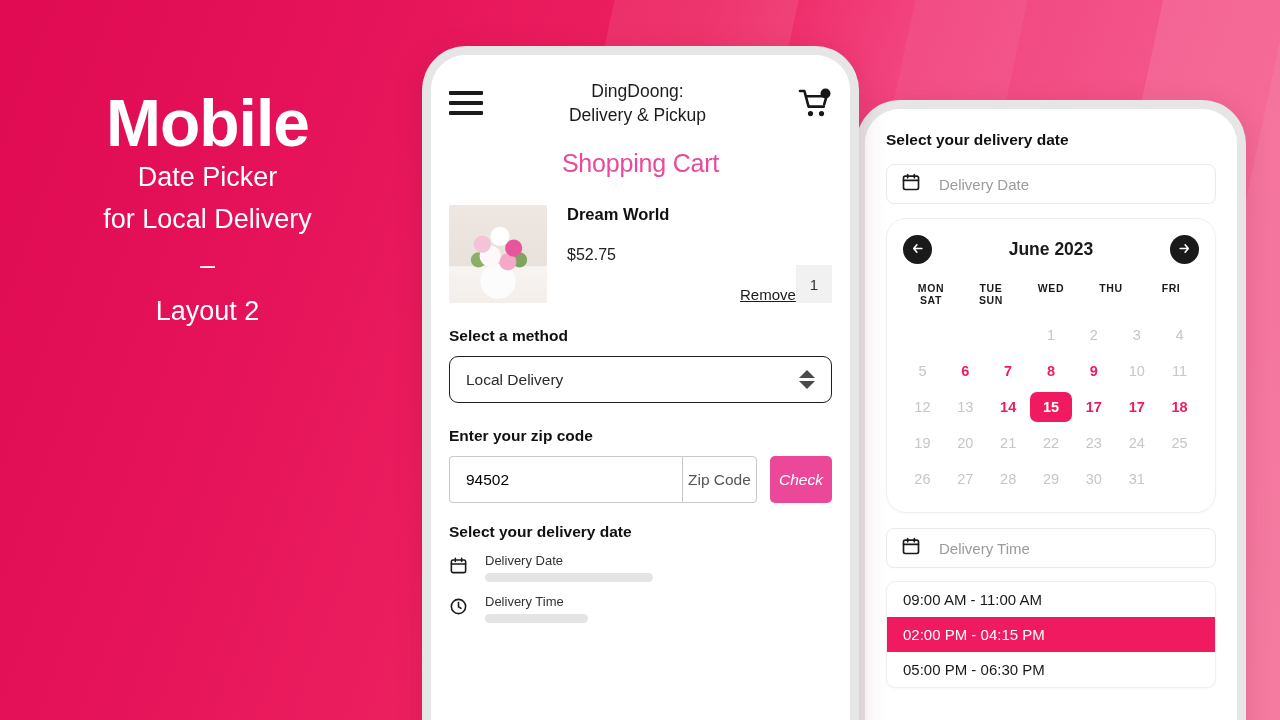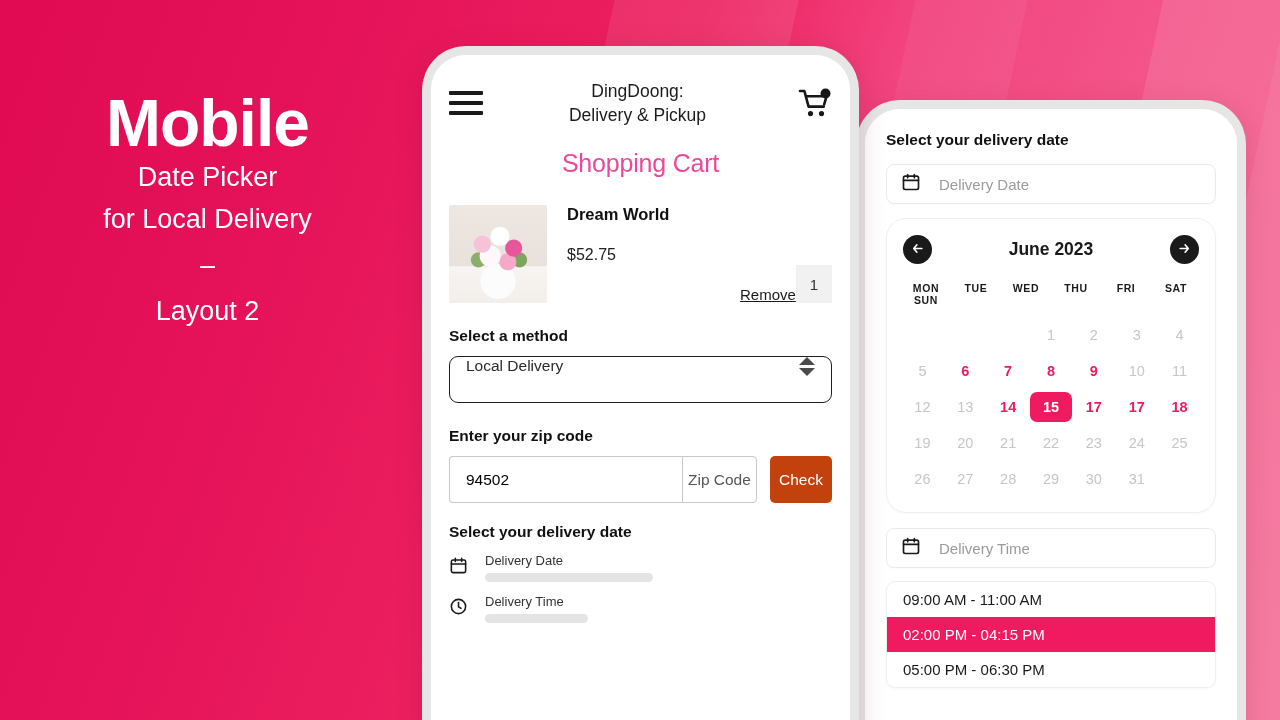--- a/index.html
+++ b/index.html
@@ -103,40 +103,40 @@
   .qty-box {
     margin-top: 41px; width: 47px; height: 38px; background: #F1F1F1;
     display: flex; align-items: center; justify-content: center;
     font-size: 15px; color: #333; cursor: text;
   }
 
   
   .field-label { font-size: 15.5px; font-weight: bold; color: #111; margin-top: 24px; }
   .select-wrap {
     margin-top: 11px; height: 47px; border: 1.6px solid #1E1E1E; border-radius: 9px;
-    display: flex; padding: 0 16px; cursor: pointer;
+    display: flex; align-items: center; padding: 0 16px; cursor: pointer;
   }
   .select-val { flex: 1; font-size: 15.5px; color: #2A2A2A; }
   .stepper-arrows { display: flex; flex-direction: column; gap: 3px; }
   .tri-up { width: 0; height: 0; border-left: 8px solid transparent; border-right: 8px solid transparent; border-bottom: 8px solid #4A4A4A; }
   .tri-dn { width: 0; height: 0; border-left: 8px solid transparent; border-right: 8px solid transparent; border-top: 8px solid #4A4A4A; }
 
   .zip-row { margin-top: 11px; display: flex; height: 47px; }
   .zip-input {
     flex: 1; border: 1.4px solid #C9C9C9; border-right: none; border-radius: 4px 0 0 4px;
     padding: 0 16px; font-size: 15.5px; color: #000000; font-family: inherit; outline: none; background: #fff;
   }
   .zip-placeholder {
     width: 104px; border: 1.4px solid #C9C9C9; border-radius: 0 4px 4px 0;
     display: flex; align-items: center; justify-content: center;
     font-size: 15.5px; color: #555;
   }
   .check-btn {
-    margin-left: 13px; width: 87px; background: #c2410c; color: #fff; border: none;
-    border-radius: 5px; font-size: 15.5px; font-family: inherit; cursor: pointer;
+    margin-left: 13px; width: 87px; background: #ec4899; color: #fff; border: none;
+    border-radius: 5px; font-size: 15.5px; font-family: inherit; cursor: pointer; font-style: italic;
   }
 
   .eligible-row { display: flex; align-items: center; margin-top: 16px; }
   .check-circle {
     width: 21px; height: 21px; border-radius: 50%; background: #4CC47C;
     display: flex; align-items: center; justify-content: center; flex: none;
   }
   .check-circle svg { display: block; }
   .eligible-txt { margin-left: 12px; font-size: 15px; color: #4CC47C; }
 
@@ -165,21 +165,21 @@
     margin-top: 14px; border: 1.2px solid #EFEFEF; border-radius: 20px;
     padding: 14px 14px 18px 14px; background: #fff;
     box-shadow: 0 1px 3px rgba(0,0,0,0.03);
   }
   .cal-head { display: flex; align-items: center; justify-content: space-between; padding: 2px 2px 0 2px; }
   .nav-btn {
     width: 29px; height: 29px; border-radius: 50%; background: #1A1A1A;
     display: flex; align-items: center; justify-content: center; border: none; cursor: pointer; flex: none;
   }
   .cal-month { font-size: 17.5px; font-weight: bold; color: #1A1A1A; }
-  .dow-row, .day-row { display: grid; grid-template-columns: repeat(6, 1fr); }
+  .dow-row, .day-row { display: grid; grid-template-columns: repeat(5, 1fr); }
   .dow-row { margin-top: 18px; }
   .dow {
     text-align: center; font-size: 10.5px; font-weight: bold; color: #1A1A1A; letter-spacing: 0.6px;
   }
   .day-grid { margin-top: 14px; display: grid; grid-template-columns: repeat(7, 1fr); row-gap: 6px; }
   .day {
     height: 30px; display: flex; align-items: center; justify-content: center;
     font-size: 14.5px; color: #C6C6C6; border-radius: 7px;
   }
   .day.avail { color: #EF1A5F; font-weight: bold; cursor: pointer; }

